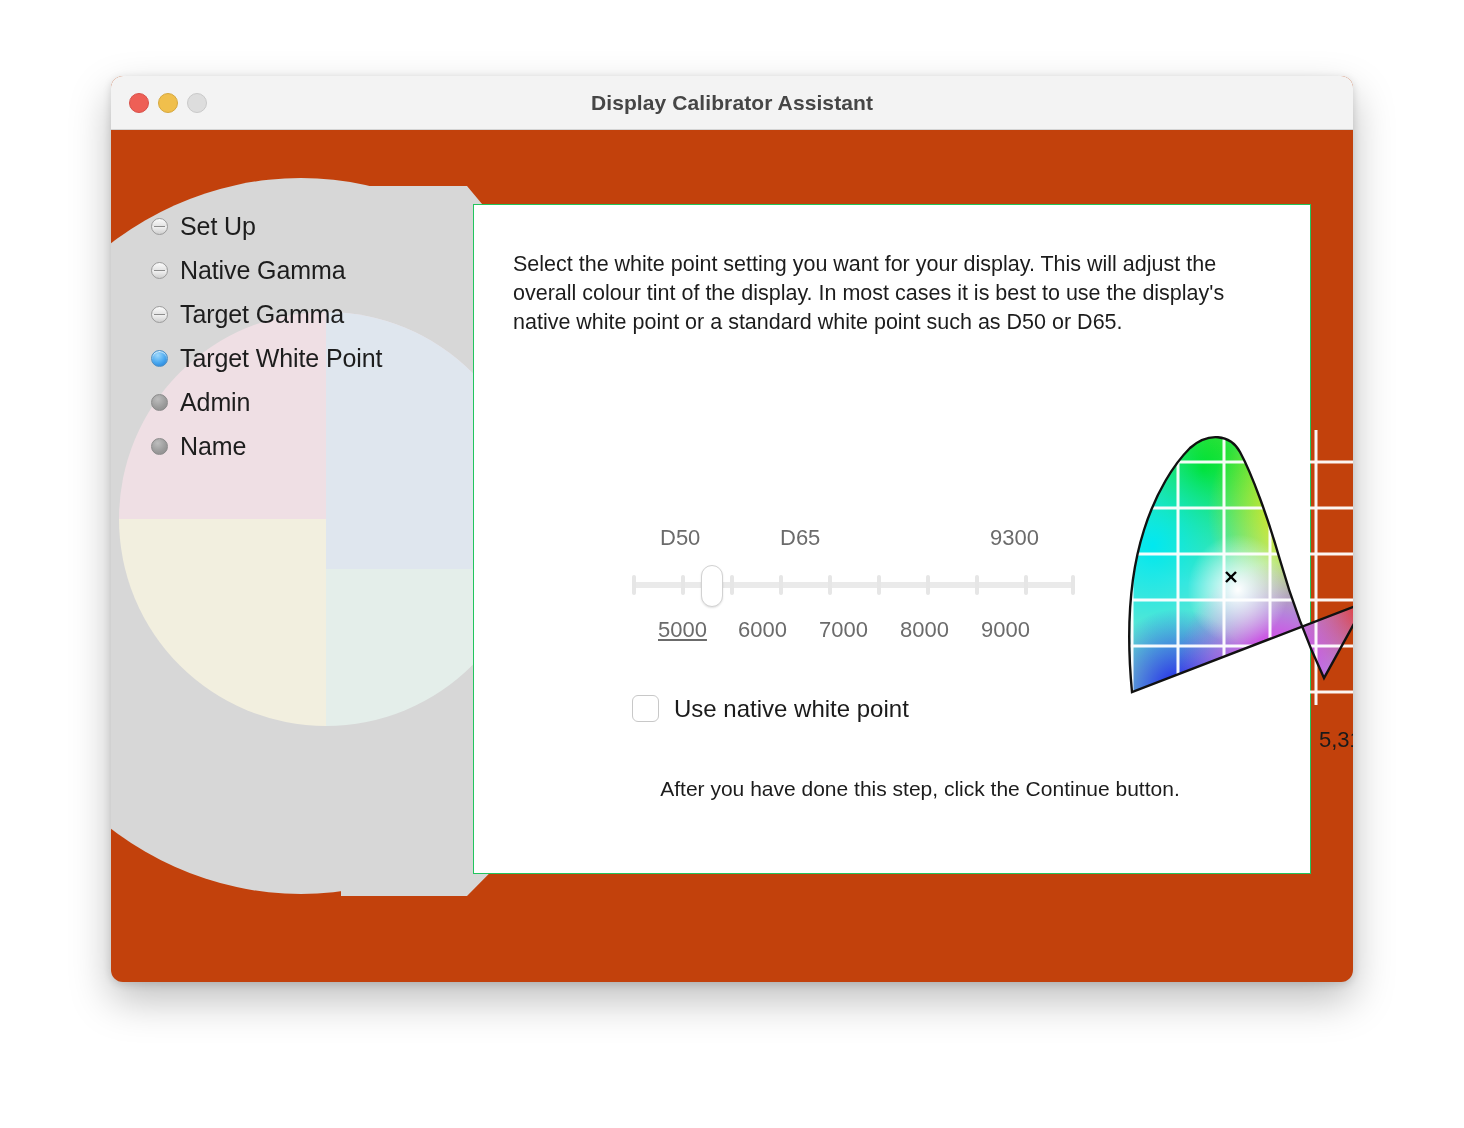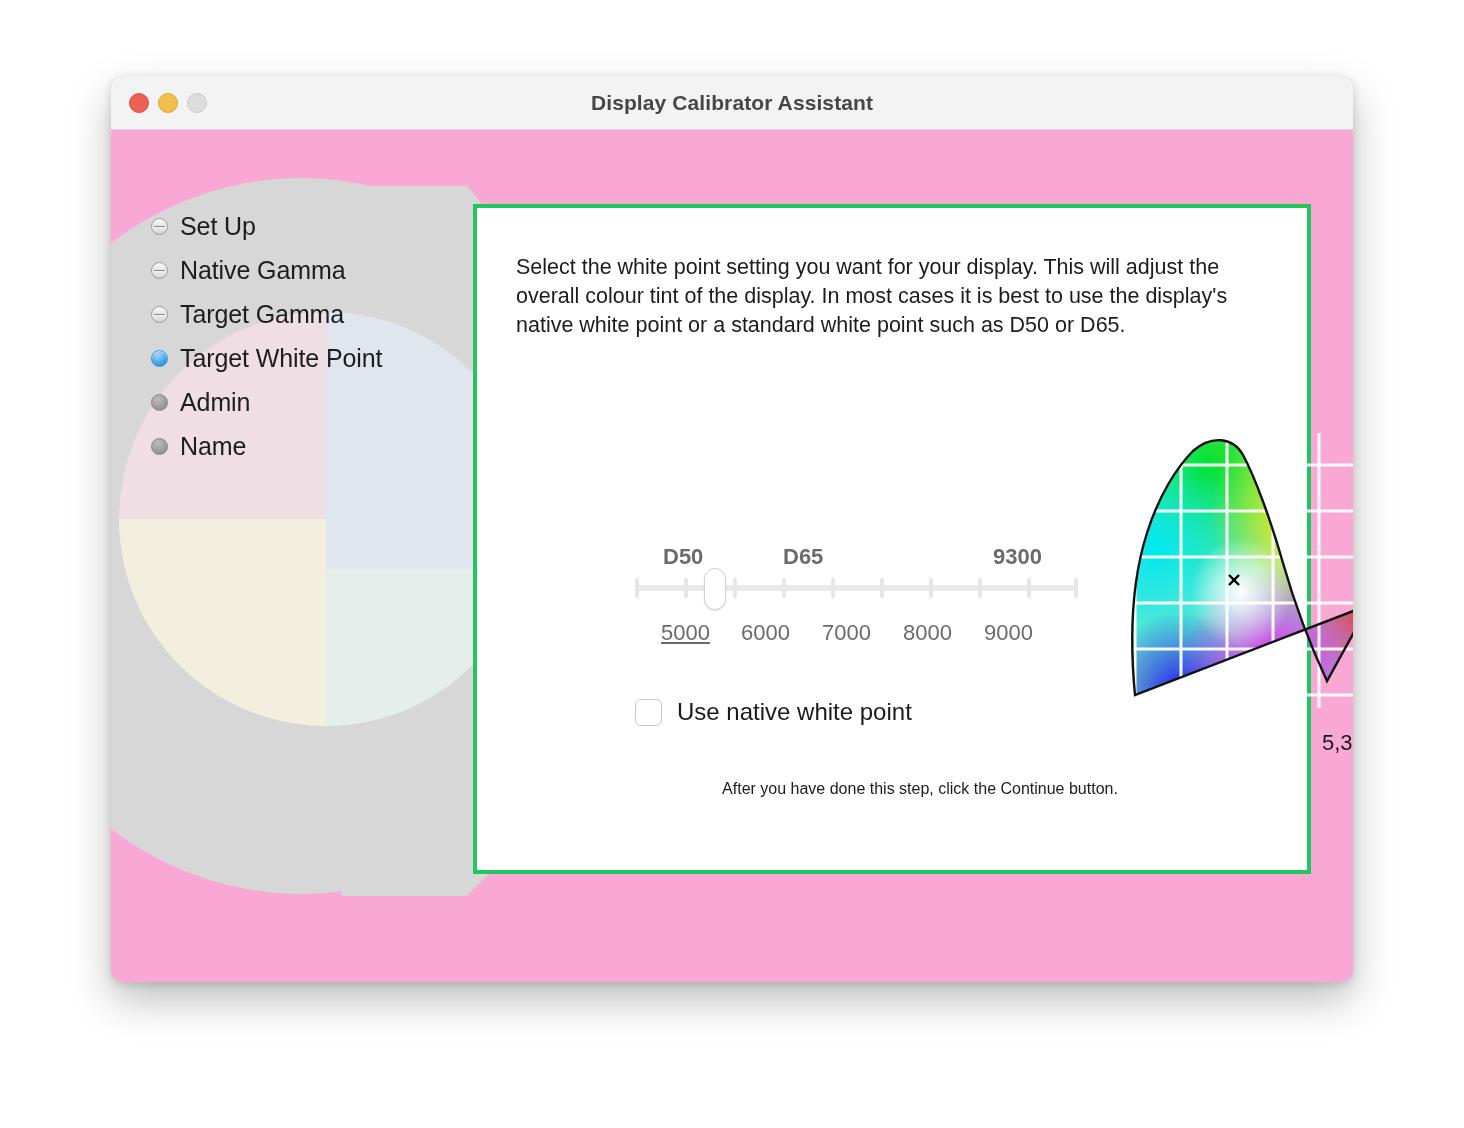--- a/index.html
+++ b/index.html
@@ -14,21 +14,21 @@
     overflow: hidden;
   }
 
   
   #window {
     position: absolute;
     left: 111px;
     top: 76px;
     width: 1242px;
     height: 906px;
-    background: #f9a8d4;
+    background: #c2410c;
     border-radius: 12px;
     box-shadow: 0 18px 42px rgba(0,0,0,0.26), 0 2px 8px rgba(0,0,0,0.14);
     overflow: hidden;
   }
 
   
   #titlebar {
     position: absolute;
     left: 0; top: 0;
     width: 100%;
@@ -178,21 +178,21 @@
   }
 
   
   #panel {
     position: absolute;
     left: 362px;
     top: 128px;
     width: 838px;
     height: 670px;
     background: #ffffff;
-    border: 4px solid #22c55e;
+    border: 1px solid #22c55e;
     box-sizing: border-box;
     z-index: 25;
   }
   #intro-text {
     position: absolute;
     left: 39px;
     top: 45px;
     width: 750px;
     font-size: 21.5px;
     line-height: 29px;
@@ -205,21 +205,21 @@
     left: 158px;
     top: 320px;
     width: 448px;
   }
   #slider-top-labels {
     position: relative;
     height: 32px;
     font-size: 22px;
     color: #6b6b6b;
   }
-  #slider-top-labels span { position: absolute; top: 16px; font-weight: bold; }
+  #slider-top-labels span { position: absolute; top: 0; }
   #lbl-d50  { left: 28px; }
   #lbl-d65  { left: 148px; }
   #lbl-9300 { left: 358px; }
 
   #slider-track-wrap {
     position: relative;
     height: 46px;
     margin-top: 8px;
   }
   #slider-track {
@@ -263,21 +263,21 @@
   #lbl-7000 { left: 187px; }
   #lbl-8000 { left: 268px; }
   #lbl-9000 { left: 349px; }
 
   
   #checkbox-row {
     position: absolute;
     left: 158px;
     top: 490px;
     display: flex;
-    align-items: flex-end;
+    align-items: flex-start;
     gap: 15px;
   }
   #native-checkbox {
     width: 27px; height: 27px;
     background: #ffffff;
     border: 1px solid #c8c8c8;
     border-radius: 6px;
     box-sizing: border-box;
     flex: none;
   }
@@ -304,21 +304,21 @@
     font-size: 22px;
     color: #1a1a1a;
   }
 
   #footer-note {
     position: absolute;
     left: 0;
     top: 572px;
     width: 100%;
     text-align: center;
-    font-size: 16px;
+    font-size: 21px;
     color: #1c1c1c;
     padding-left: 56px;
     box-sizing: border-box;
   }
 
   
   #buttons {
     position: absolute;
     right: 40px;
     top: 822px;

